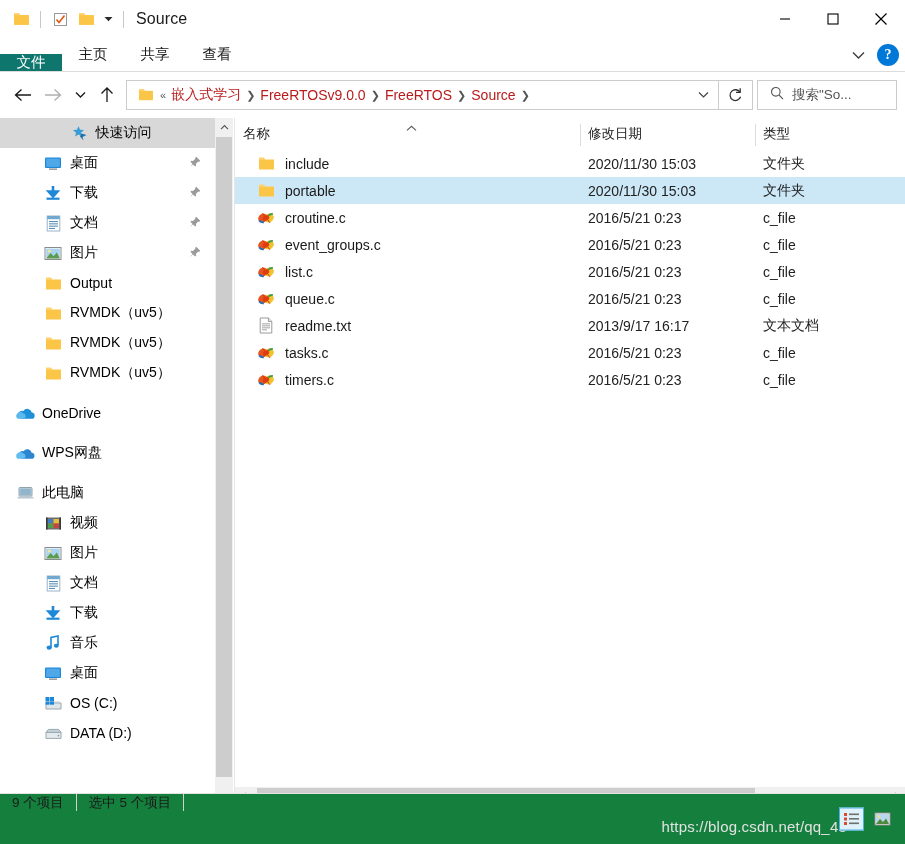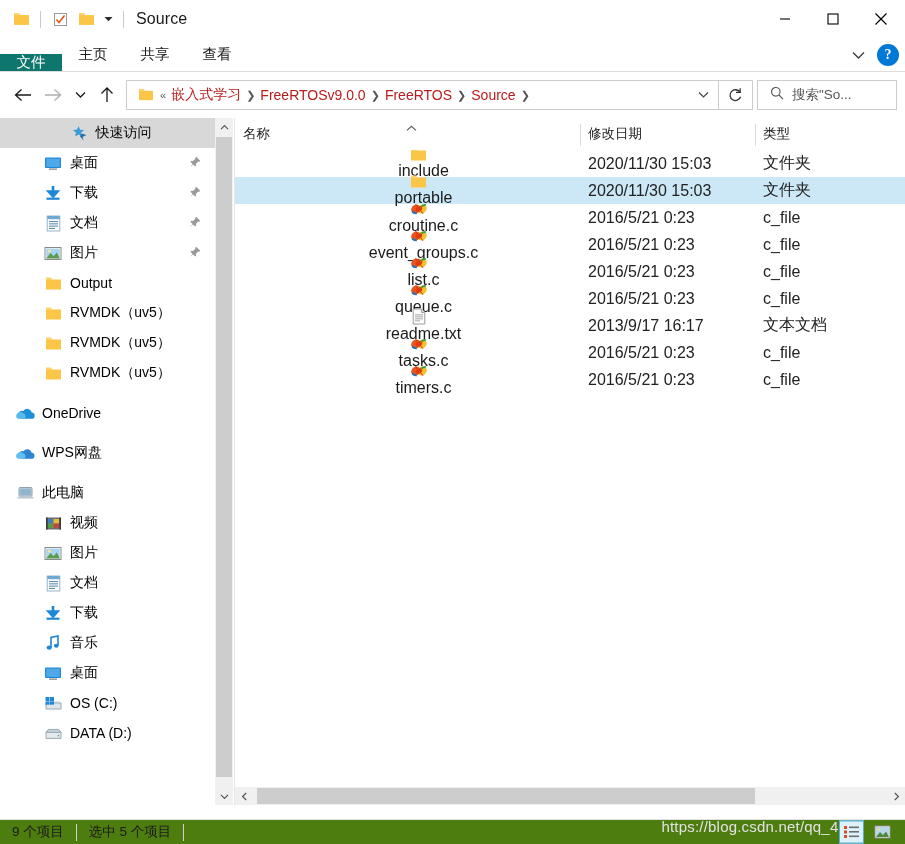--- a/index.html
+++ b/index.html
@@ -105,36 +105,36 @@
     content: ""; position: absolute; left: 0; top: 4px; bottom: 4px; width: 1px; background: #dcdcdc;
   }
   .col-name { width: 345px; }
   .col-date { width: 175px; margin-top: 36px; }
   .col-type { width: 130px; }
   .sort-arrow { position: absolute; left: 170px; top: 0px; }
 
   .rows { position: absolute; top: 32px; left: 0; right: 0; bottom: 30px; overflow: hidden; }
   .row { display: flex; height: 27px; align-items: center; cursor: default; }
   .row.selected { background: #cce8f7; }
-  .cell { font-size: 16px; color: #1a1a1a; white-space: nowrap; overflow: hidden; flex-direction: column; }
+  .cell { font-size: 14px; color: #1a1a1a; white-space: nowrap; overflow: hidden; }
   .cell-name { width: 345px; display: flex; align-items: center; padding-left: 22px; }
   .cell-name .fname { margin-left: 10px; }
   .cell-date { width: 175px; padding-left: 8px; color: #222; }
   .cell-type { width: 130px; padding-left: 8px; color: #222; }
 
   
   .hscroll { position: absolute; left: 0; right: 0; bottom: 0; height: 18px; background: #f0f0f0; display: flex; }
   .hscroll-btn { width: 18px; height: 18px; display:flex; align-items:center; justify-content:center; }
   .hscroll-track { flex: 1; position: relative; }
   .hscroll-thumb { position: absolute; top: 1px; height: 16px; background: #cdcdcd; left: 22px; }
 
   
   .statusbar {
-    position: absolute; left: 0; right: 0; bottom: 0; height: 25px;
-    border-top: 1px solid #e3e3e3; background: #4d7c0f; display: flex; align-items: center;
+    position: absolute; left: 0; right: 0; bottom: 0; height: 51px;
+    border-top: 1px solid #e3e3e3; background: #15803d; display: flex; align-items: flex-start;
     padding-left: 12px;
   }
   .status-text { font-size: 13.5px; color: #1a1a1a; }
   .status-sep { width: 1px; height: 17px; background: #d0d0d0; margin: 0 12px; }
   .view-btns { position: absolute; right: 10px; top: 50%; transform: translateY(-50%); display: flex; gap: 6px; }
   .view-btn { width: 25px; height: 23px; display:flex; align-items:center; justify-content:center; }
   .view-btn.active { border: 1px solid #4ab1ea; background: #dff1fb; }
   .watermark {
     position: absolute; right: 58px; bottom: 9px; font-size: 15px; color: #e2e2e2;
     letter-spacing: .2px; white-space: nowrap; pointer-events: none;

